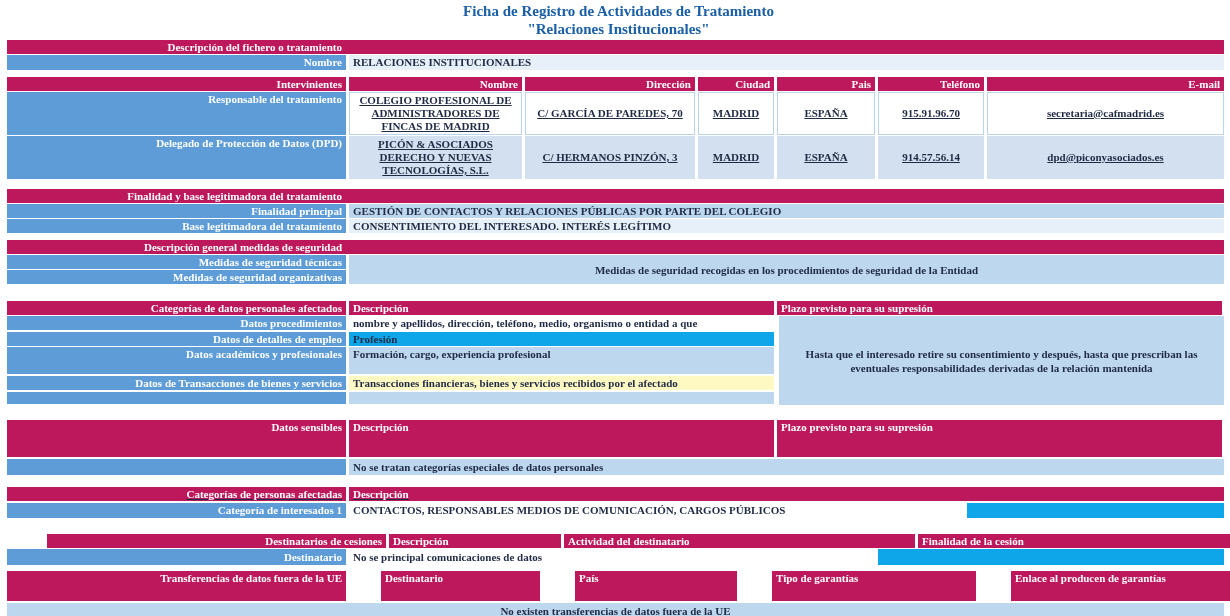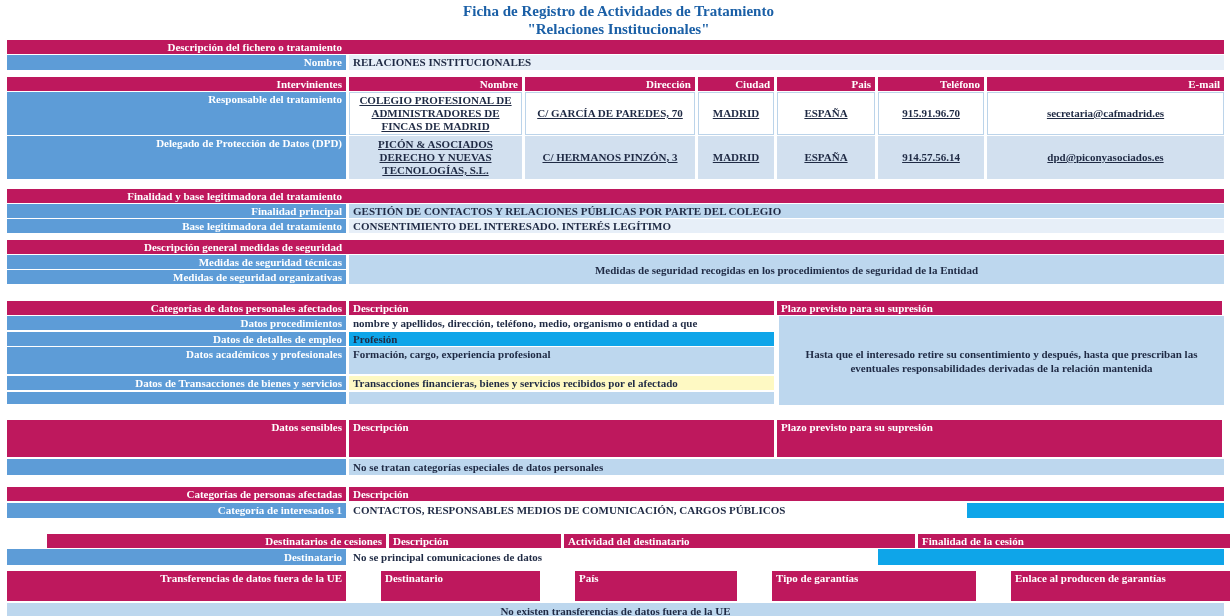--- a/index.html
+++ b/index.html
@@ -23,21 +23,21 @@
   .wrest{width:875px;flex:0 0 875px;}
   .g{width:3px;flex:0 0 3px;background:#ffffff;}
   .h14{height:14px;line-height:14px;}
   .h15{height:15px;line-height:15px;}
   .h16{height:16px;line-height:16px;}
   .h23{height:30px;gap:16px;}
   .h27{height:27px;}
   .h37{height:37px;}
   .h43{height:43px;}
   .mt1{margin-top:1px;}.mt2{margin-top:2px;}.mt6{margin-top:6px;}.mt7{margin-top:7px;}
-  .mt10{margin-top:10px;}.mt12{margin-top:12px;}.mt15{margin-top:15px;}.mt16{margin-top:16px;padding-left:40px;}.mt17{margin-top:17px;}
+  .mt10{margin-top:10px;}.mt12{margin-top:12px;text-decoration:underline;}.mt15{margin-top:15px;}.mt16{margin-top:16px;padding-left:40px;}.mt17{margin-top:17px;}
   .top{line-height:13px;padding-top:1px;}
   .vcell{display:flex;flex-direction:column;justify-content:center;text-align:center;line-height:13px;padding:1px 2px;text-decoration:underline;}
   .bordered{border:1px solid #bcd4ea;background:#ffffff;}
   .relbody{position:relative;}
   .plazo-merged{position:absolute;left:772px;top:0;width:445px;height:100%;
                 display:flex;align-items:center;justify-content:center;text-align:center;
                 line-height:14px;padding:0 8px;box-sizing:border-box;}
   .medidas-merged{position:absolute;left:342px;top:0;width:875px;height:100%;
                   display:flex;align-items:center;justify-content:center;text-align:center;}
   .hdr-span{color:#ffffff;}

